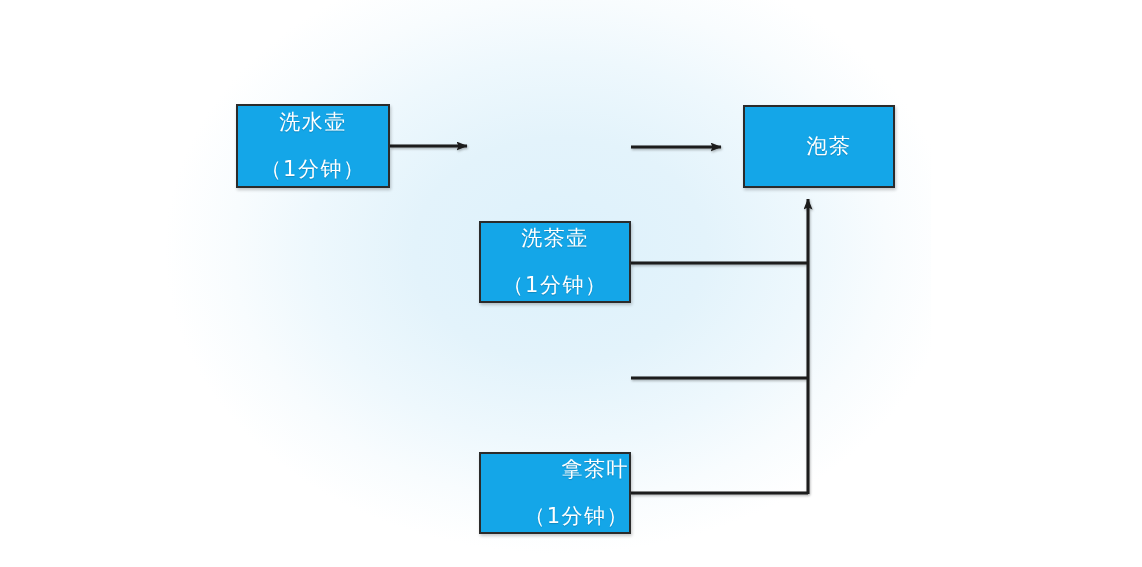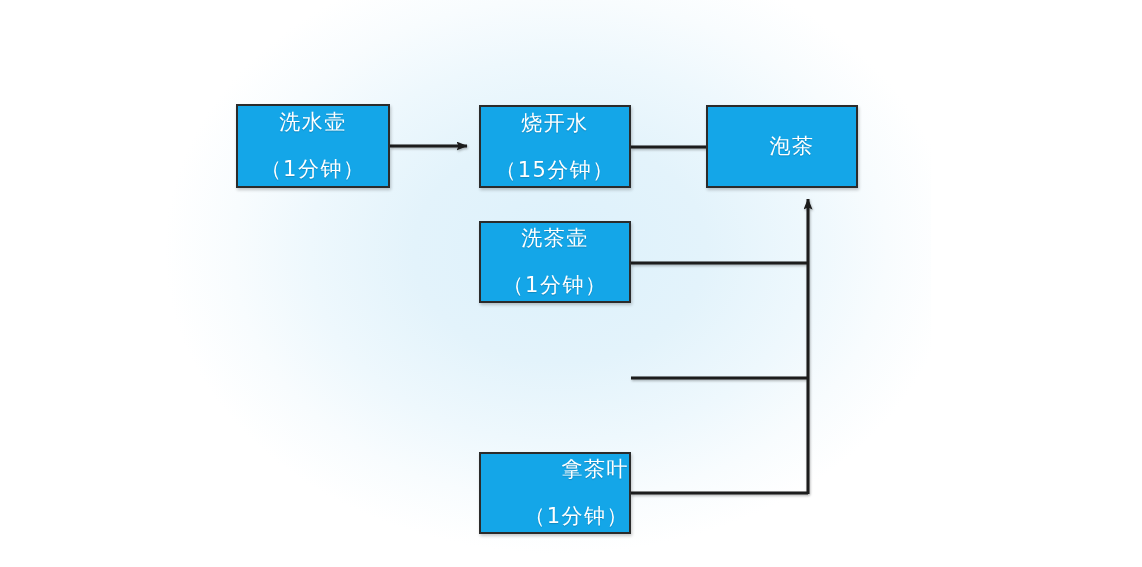--- a/index.html
+++ b/index.html
@@ -88,26 +88,22 @@
 
       <path d="M808,494 L808,199" marker-end="url(#arrowU)"></path>
     </g>
   </svg>
 
   <div class="node" style="left:236px; top:104px; width:154px; height:84px;">
     <span class="ln1">洗水壶</span>
     <span class="ln2">（1分钟）</span>
   </div>
 
-  <div class="node" style="left:479px; top:105px; width:152px; height:83px;">
-    <span class="ln1">烧开水</span>
-    <span class="ln2">（15分钟）</span>
-  </div>
 
-  <div class="node single" style="left:706px; top:105px; width:152px; height:83px;padding-left:20px;">
+  <div class="node single" style="left:743px; top:105px; width:152px; height:83px;padding-left:20px;">
     <span class="ln1">泡茶</span>
 
   </div>
 
   <div class="node" style="left:479px; top:221px; width:152px; height:82px;">
     <span class="ln1">洗茶壶</span>
     <span class="ln2">（1分钟）</span>
   </div>
 
 

